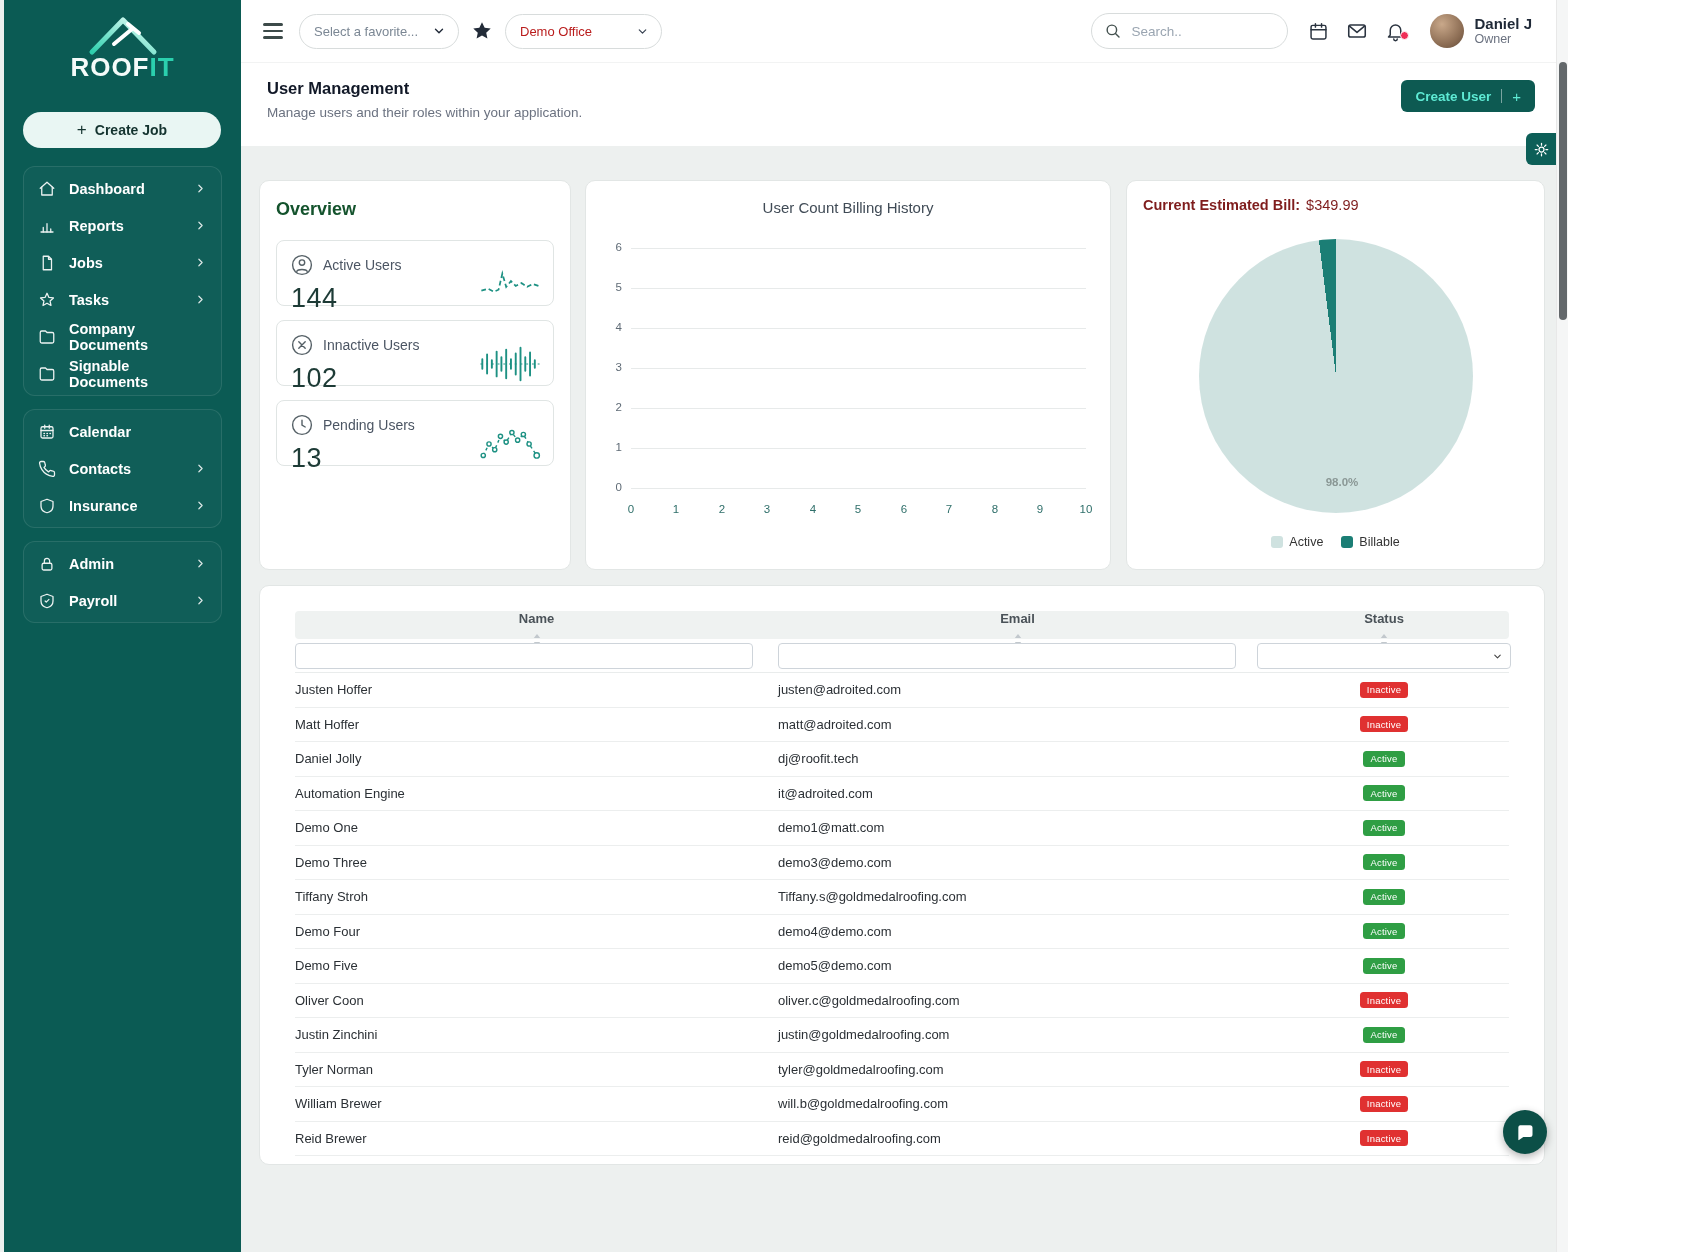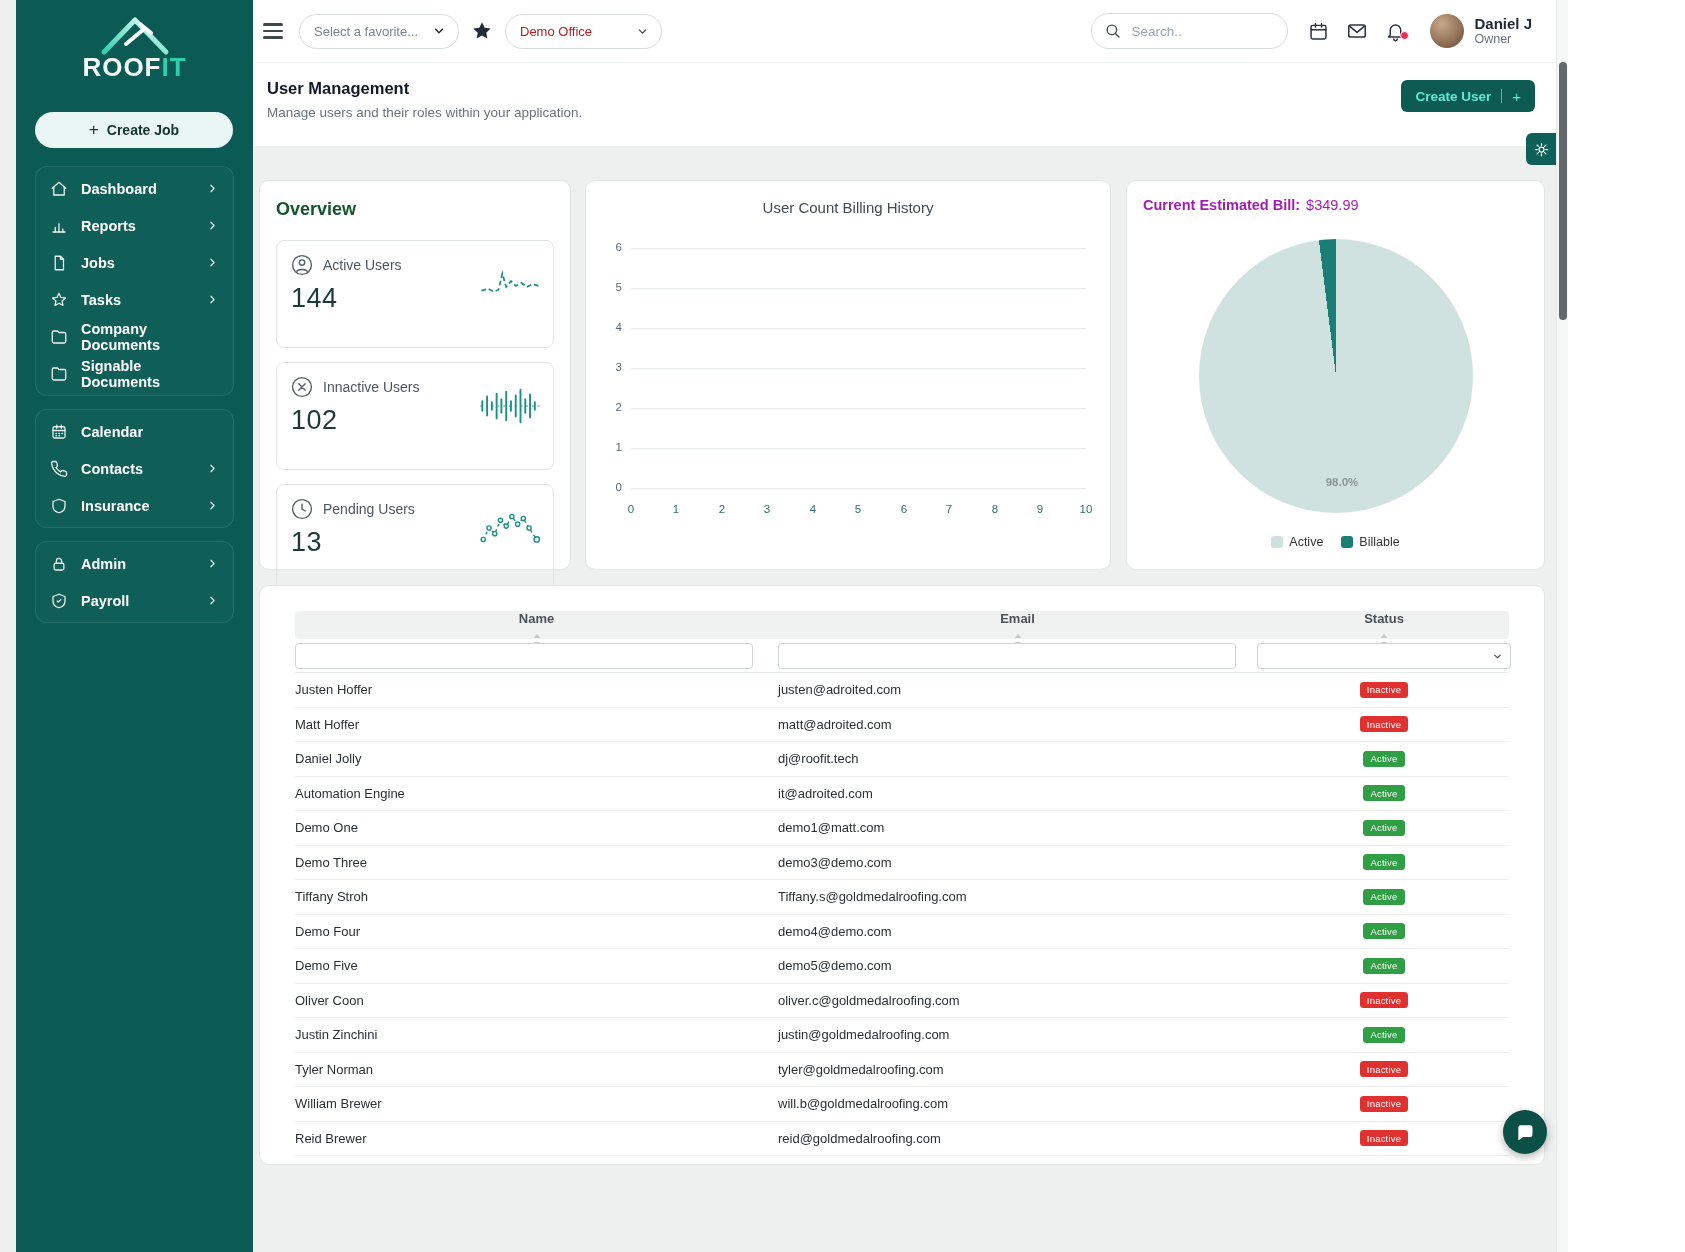--- a/index.html
+++ b/index.html
@@ -2,21 +2,21 @@
 <html><head>
 <meta charset="utf-8">
 <style>
   * { box-sizing: border-box; margin: 0; padding: 0; }
   html,body { width:1685px; height:1252px; }
   body { background:#ffffff; font-family:"Liberation Sans",sans-serif; position:relative; overflow:hidden; color:#212529; }
 
   .app { position:absolute; left:0; top:0; width:1568px; height:1252px; background:#edf0ef; }
 
   
-  .sidebar { position:absolute; left:16px; top:0; width:237px; height:100%; background:#0b5b54; z-index:6; }
+  .sidebar { position:absolute; left:4px; top:0; width:237px; height:100%; background:#0b5b54; z-index:6; }
   .logo { display:flex; flex-direction:column; align-items:center; padding-top:10px; height:96px; cursor:pointer; }
   .logo-text { font-size:26px; font-weight:800; letter-spacing:1px; margin-top:-4px; }
   .logo-roof { color:#f4fbf9; } .logo-it { color:#2bd0ae; }
   .create-job { margin:16px 19px 18px; height:36px; width:198px; border:none; border-radius:18px; background:#e9f6f3;
     color:#14332f; font-family:inherit; font-size:14px; font-weight:700; display:flex; align-items:center; justify-content:center; gap:8px; cursor:pointer; }
   .create-job .plus { font-size:17px; font-weight:400; }
   .nav-group { margin:0 19px 13px; border:1px solid rgba(255,255,255,0.10); background:rgba(255,255,255,0.025); border-radius:12px; padding:3px; }
   .nav-item { height:37px; display:flex; align-items:center; gap:13px; padding:0 11px; color:#ffffff; font-size:14.5px; font-weight:600; border-radius:9px; cursor:pointer; }
   .nav-icon { width:18px; height:18px; display:inline-flex; color:#ffffff; opacity:.92; }
   .nav-icon svg { width:18px; height:18px; }
@@ -53,36 +53,36 @@
   .create-user .divider { width:1px; height:14px; background:rgba(255,255,255,.45); }
   .create-user .plus { font-size:15px; font-weight:400; }
 
   
   .content { position:absolute; left:0; top:146px; width:100%; height:1106px; background:#edf0ef; }
   .card { position:absolute; background:#fff; border:1px solid #e2e6e5; border-radius:10px; }
 
   
   .overview-card { left:22px; top:34px; width:312px; height:390px; padding:16px; }
   .overview-title { font-size:18px; font-weight:700; color:#14532d; margin:2px 0 20px; }
-  .stat { position:relative; border:1px solid #e0e5e4; border-radius:8px; height:108px; padding:13px 14px; margin-bottom:14px; }
+  .stat { position:relative; border:1px solid #e0e5e4; border-radius:8px; height:66px; padding:13px 14px; margin-bottom:14px; }
   .stat-top { display:flex; align-items:center; gap:10px; font-size:14px; color:#4b5563; }
   .stat-value { font-size:27px; color:#1d3b36; margin-top:7px; letter-spacing:.5px; }
   .sparkline { position:absolute; right:12px; top:22px; }
 
   
   .chart-card { left:348px; top:34px; width:526px; height:390px; }
   .chart-title { text-align:center; font-size:15px; color:#404b56; margin-top:18px; }
   .plot { position:absolute; left:0; top:44px; width:100%; height:320px; }
   .gridline { position:absolute; left:45px; width:455px; border-top:1px solid #e7eaea; }
   .ylabel { position:absolute; left:0; width:36px; text-align:right; font-size:11.5px; color:#5f6b76; }
   .xtick { position:absolute; top:278px; width:22px; text-align:center; font-size:11.5px; color:#2f6f6a; }
 
   
   .pie-card { left:889px; top:34px; width:419px; height:390px; padding:16px; }
-  .bill-row { font-size:14.5px; color:#a21caf; }
+  .bill-row { font-size:14.5px; color:#7f1d1d; }
   .bill-label { font-weight:700; margin-right:6px; }
   .pie { position:absolute; left:72px; top:58px; width:274px; height:274px; border-radius:50%; }
   .pie-label { position:absolute; left:180px; top:295px; width:70px; text-align:center; font-size:11.5px; font-weight:600; color:#8a9795; }
   .legend { position:absolute; left:0; top:354px; width:100%; display:flex; justify-content:center; gap:18px; }
   .legend-item { display:flex; align-items:center; gap:6px; font-size:12.5px; color:#333; }
   .swatch { width:12px; height:12px; border-radius:3px; background:#ccc; }
 
   
   .table-card { left:22px; top:439px; width:1286px; height:580px; padding:25px 35px 0; overflow:hidden; }
   .tgrid { display:grid; grid-template-columns:483px 479px 254px; align-items:center; }

